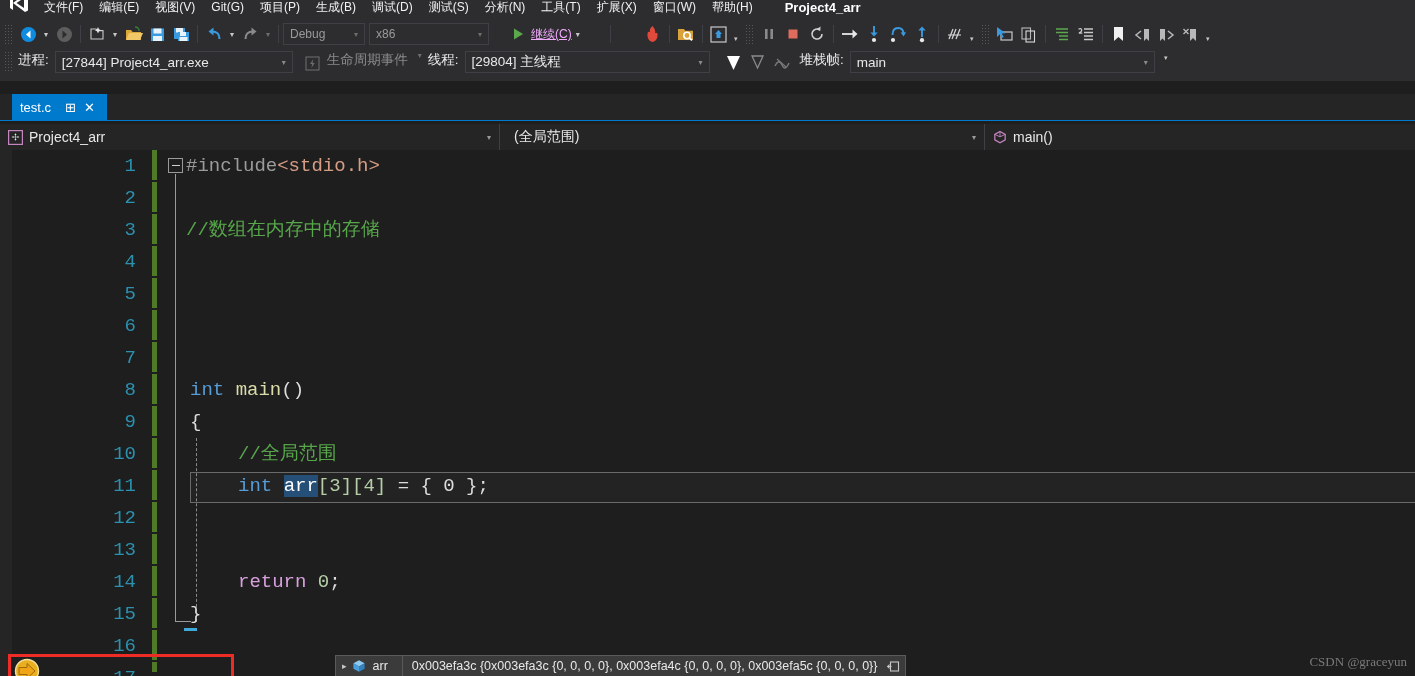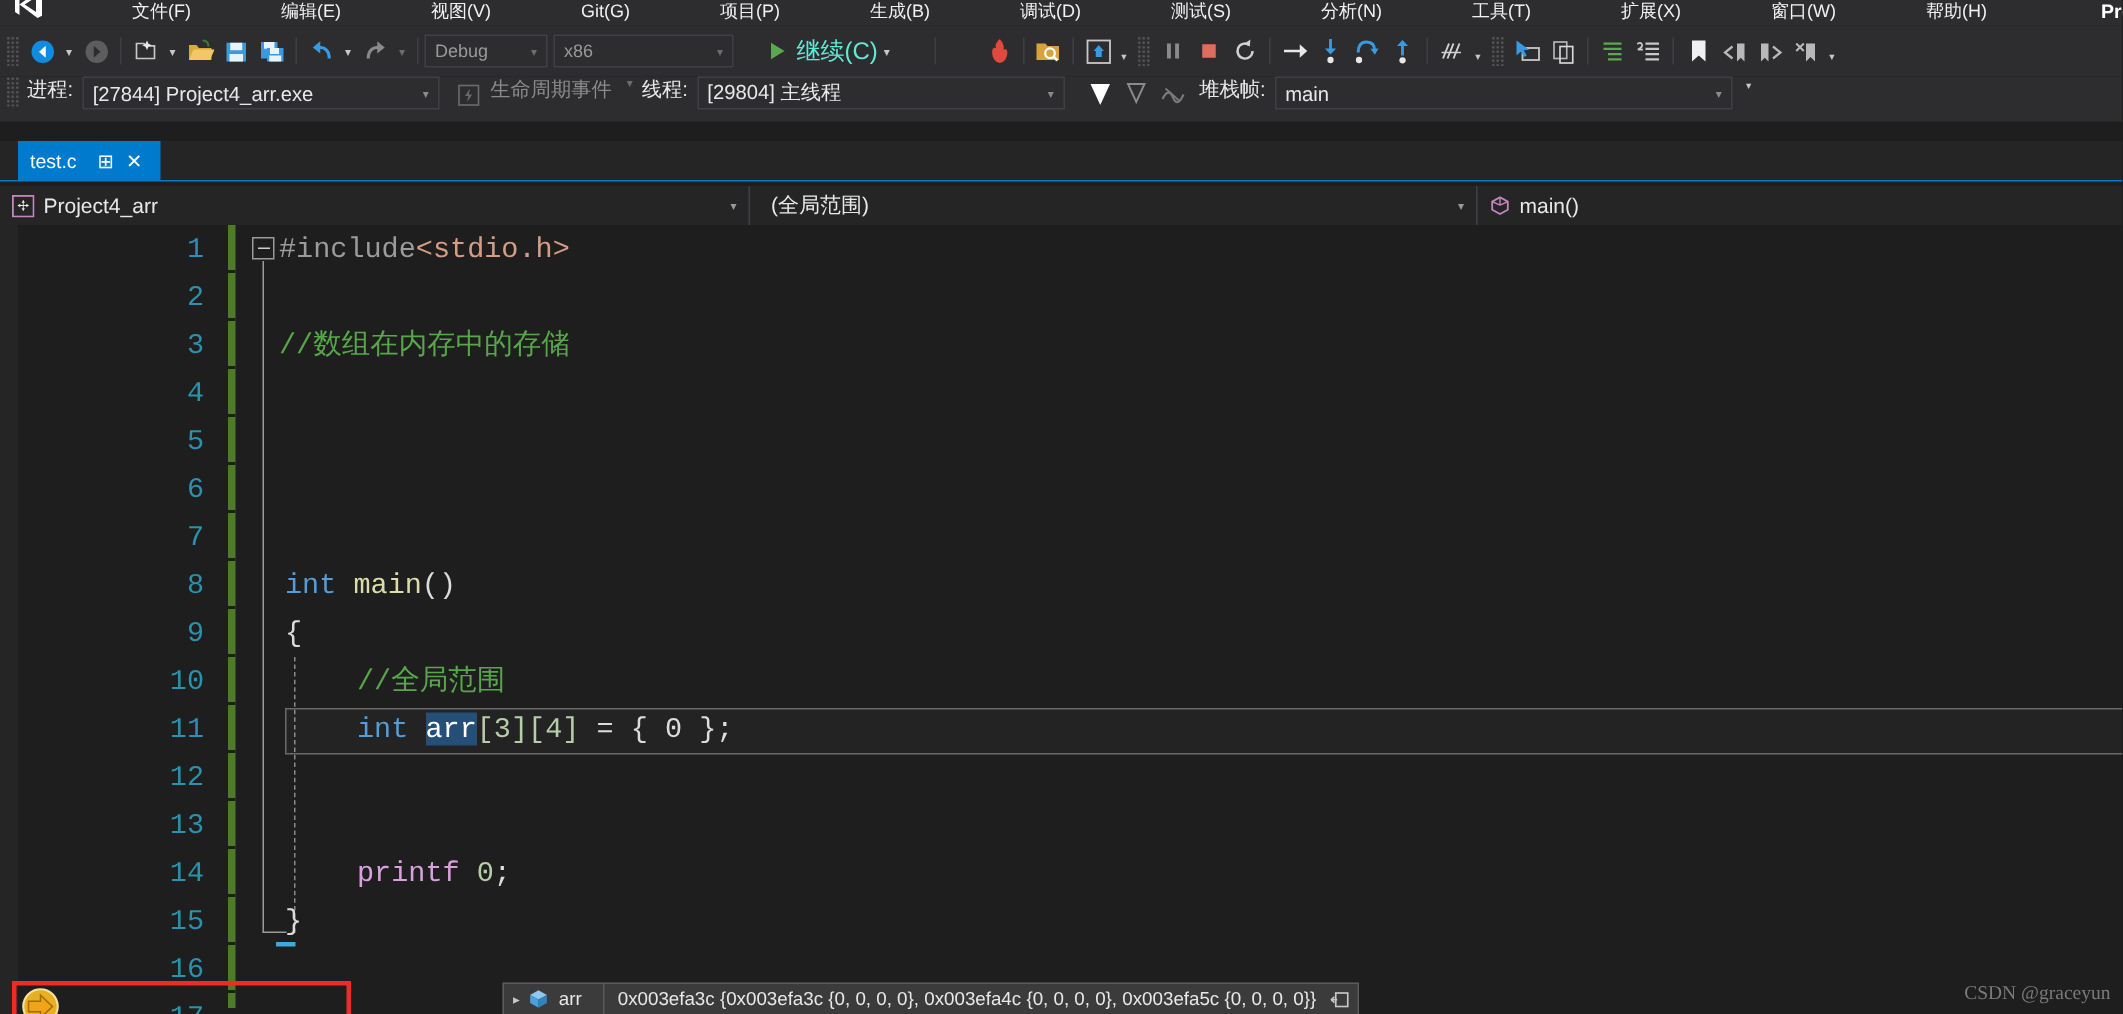--- a/index.html
+++ b/index.html
@@ -9,21 +9,20 @@
     font-family: "Liberation Sans", "DejaVu Sans", sans-serif;
     overflow: hidden;
   }
   #app { position: relative; width: 1415px; height: 676px; background: #1e1e1e; }
 
   
   .menubar {
     position: absolute; top: 0; left: 0; width: 1415px; height: 17px;
     background: #2d2d30; display: flex; align-items: flex-end;
     overflow: hidden;
-    gap: 44px;
   }
   .vs-logo {
     width: 36px; height: 17px; position: relative; flex: none;
   }
   .vs-logo svg { position: absolute; left: 8px; top: -8px; }
   .menu-item {
     color: #f1f1f1; font-size: 12px; padding: 0 8px;
     white-space: nowrap; line-height: 13px; height: 15px;
     position: relative; top: -1px;
   }
@@ -58,21 +57,21 @@
   .tb-sep { width: 1px; height: 18px; background: #3f3f46; margin: 0 4px; flex: none; }
   .caret { font-size: 8px; color: #c8c8c8; width: 12px; text-align: center; flex: none; }
   .caret.dim { color: #6d6d6d; }
   .combo {
     height: 22px; border: 1px solid #3f3f46; background: #2d2d30;
     display: flex; align-items: center; flex: none; margin-right: 4px;
   }
   .combo .txt { color: #9a9a9a; font-size: 12px; padding: 0 6px; white-space: nowrap; }
   .combo .car { margin-left: auto; color: #6d6d6d; font-size: 8px; padding-right: 6px; }
   .run-btn { display: flex; align-items: center; flex: none; margin-left: 18px; }
-  .run-btn .lbl { color: #5eead4; font-size: 16px; padding-left: 6px; white-space: nowrap; }
+  .run-btn .lbl { color: #f0abfc; font-size: 12px; padding-left: 6px; white-space: nowrap; text-decoration: underline; }
   .overflow-caret {
     display:flex; flex-direction:column; align-items:center; justify-content:center;
     width:10px; flex:none; color:#c8c8c8; font-size:7px; line-height:5px;
     position:relative; top:4px;
   }
 
   
   .toolbar2 {
     position: absolute; top: 51px; left: 0; width: 1415px; height: 30px;
     background: #2d2d30; display: flex; align-items: flex-start;
@@ -635,21 +634,21 @@
       <div class="line" style="top:256px">
         <span class="ctext" style="left:30px"><span class="punct">{</span></span>
       </div>
       <div class="line" style="top:288px">
         <span class="ctext" style="left:78px"><span class="cmt">//全局范围</span></span>
       </div>
       <div class="line" style="top:320px">
         <span class="ctext" style="left:78px"><span class="kw">int</span><span class="plain"> </span><span class="sel">arr</span><span class="num">[3][4]</span><span class="plain"> </span><span class="punct">=</span><span class="plain"> </span><span class="punct">{ 0 };</span></span>
       </div>
       <div class="line" style="top:416px">
-        <span class="ctext" style="left:78px"><span class="ctrl">printf</span><span class="plain"> </span><span class="num">0</span><span class="punct">;</span></span>
+        <span class="ctext" style="left:78px"><span class="ctrl">return</span><span class="plain"> </span><span class="num">0</span><span class="punct">;</span></span>
       </div>
       <div class="line" style="top:448px">
         <span class="ctext" style="left:30px"><span class="punct">}</span></span>
       </div>
 
       <div class="cursor-underline" style="left:24px; top:478px;"></div>
     </div>
 
     <div class="exec-arrow">
       <svg width="26" height="26" viewBox="0 0 26 26">

